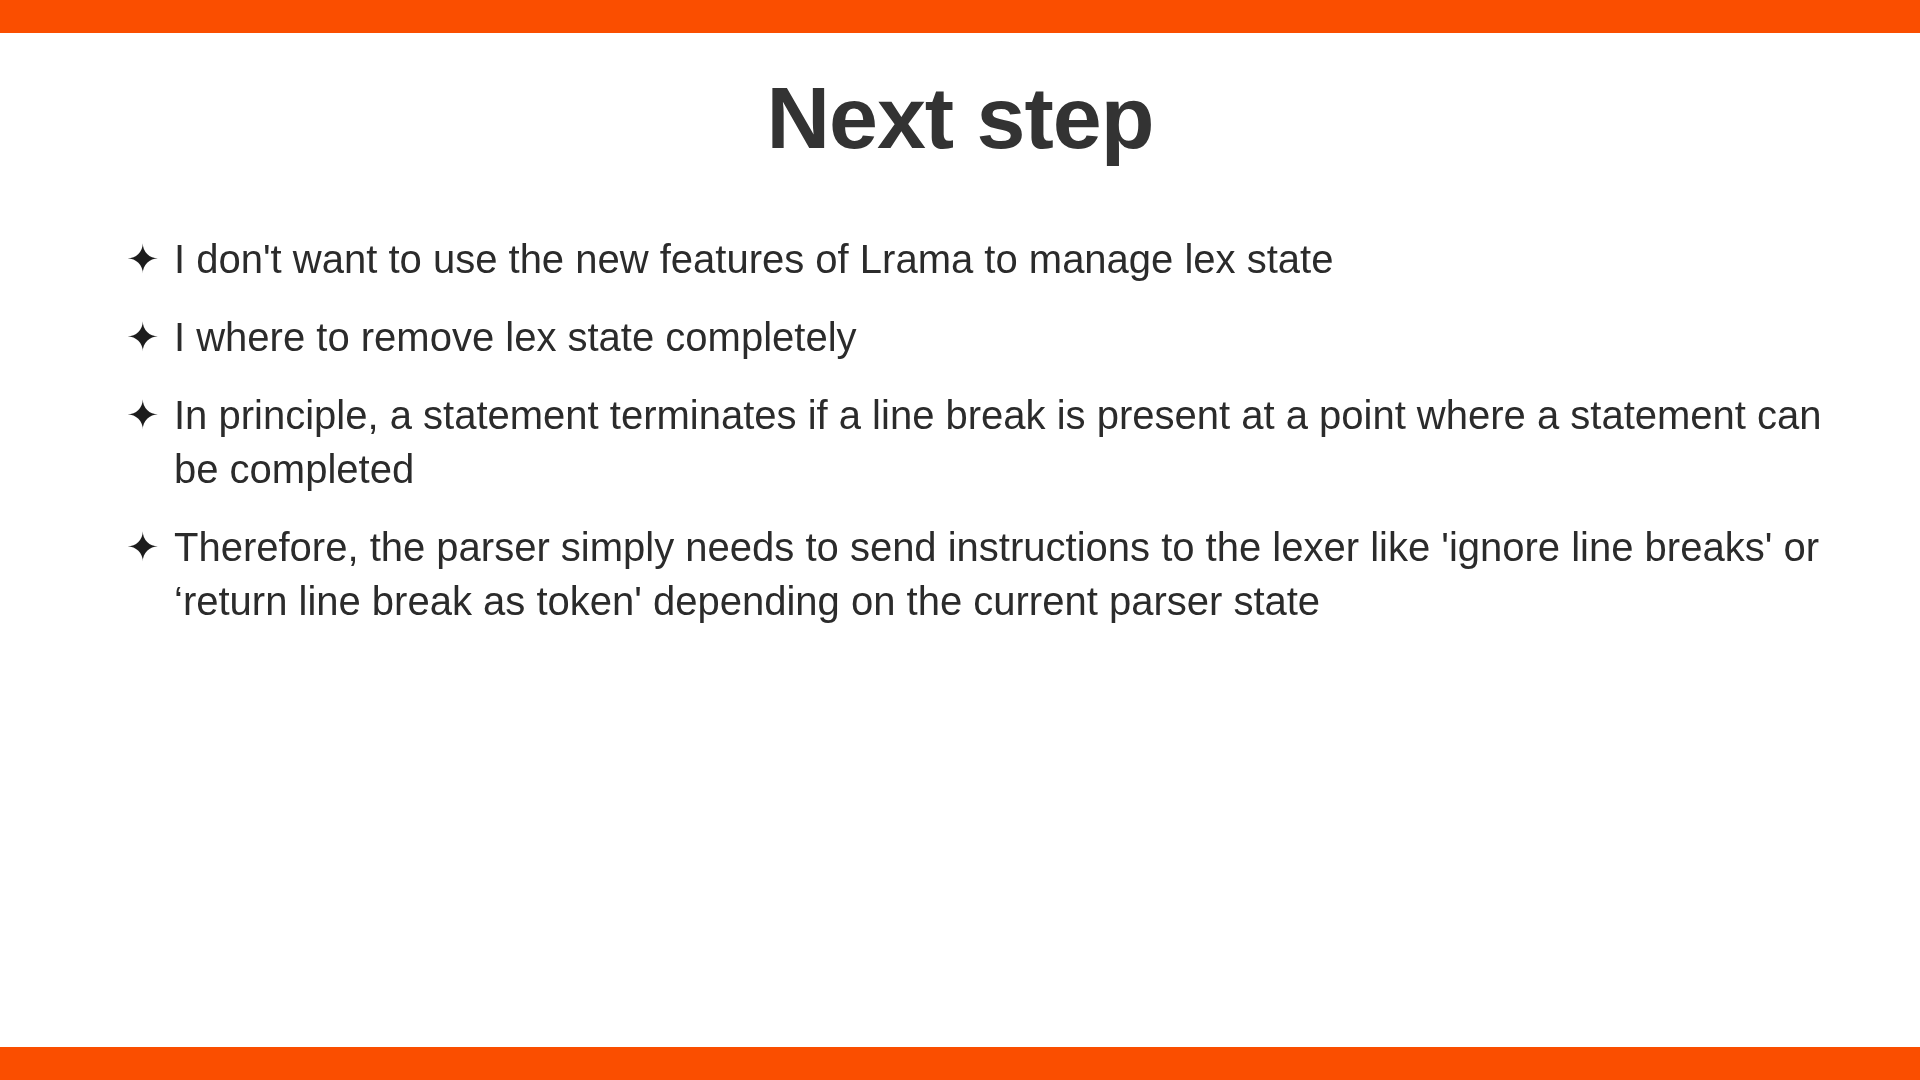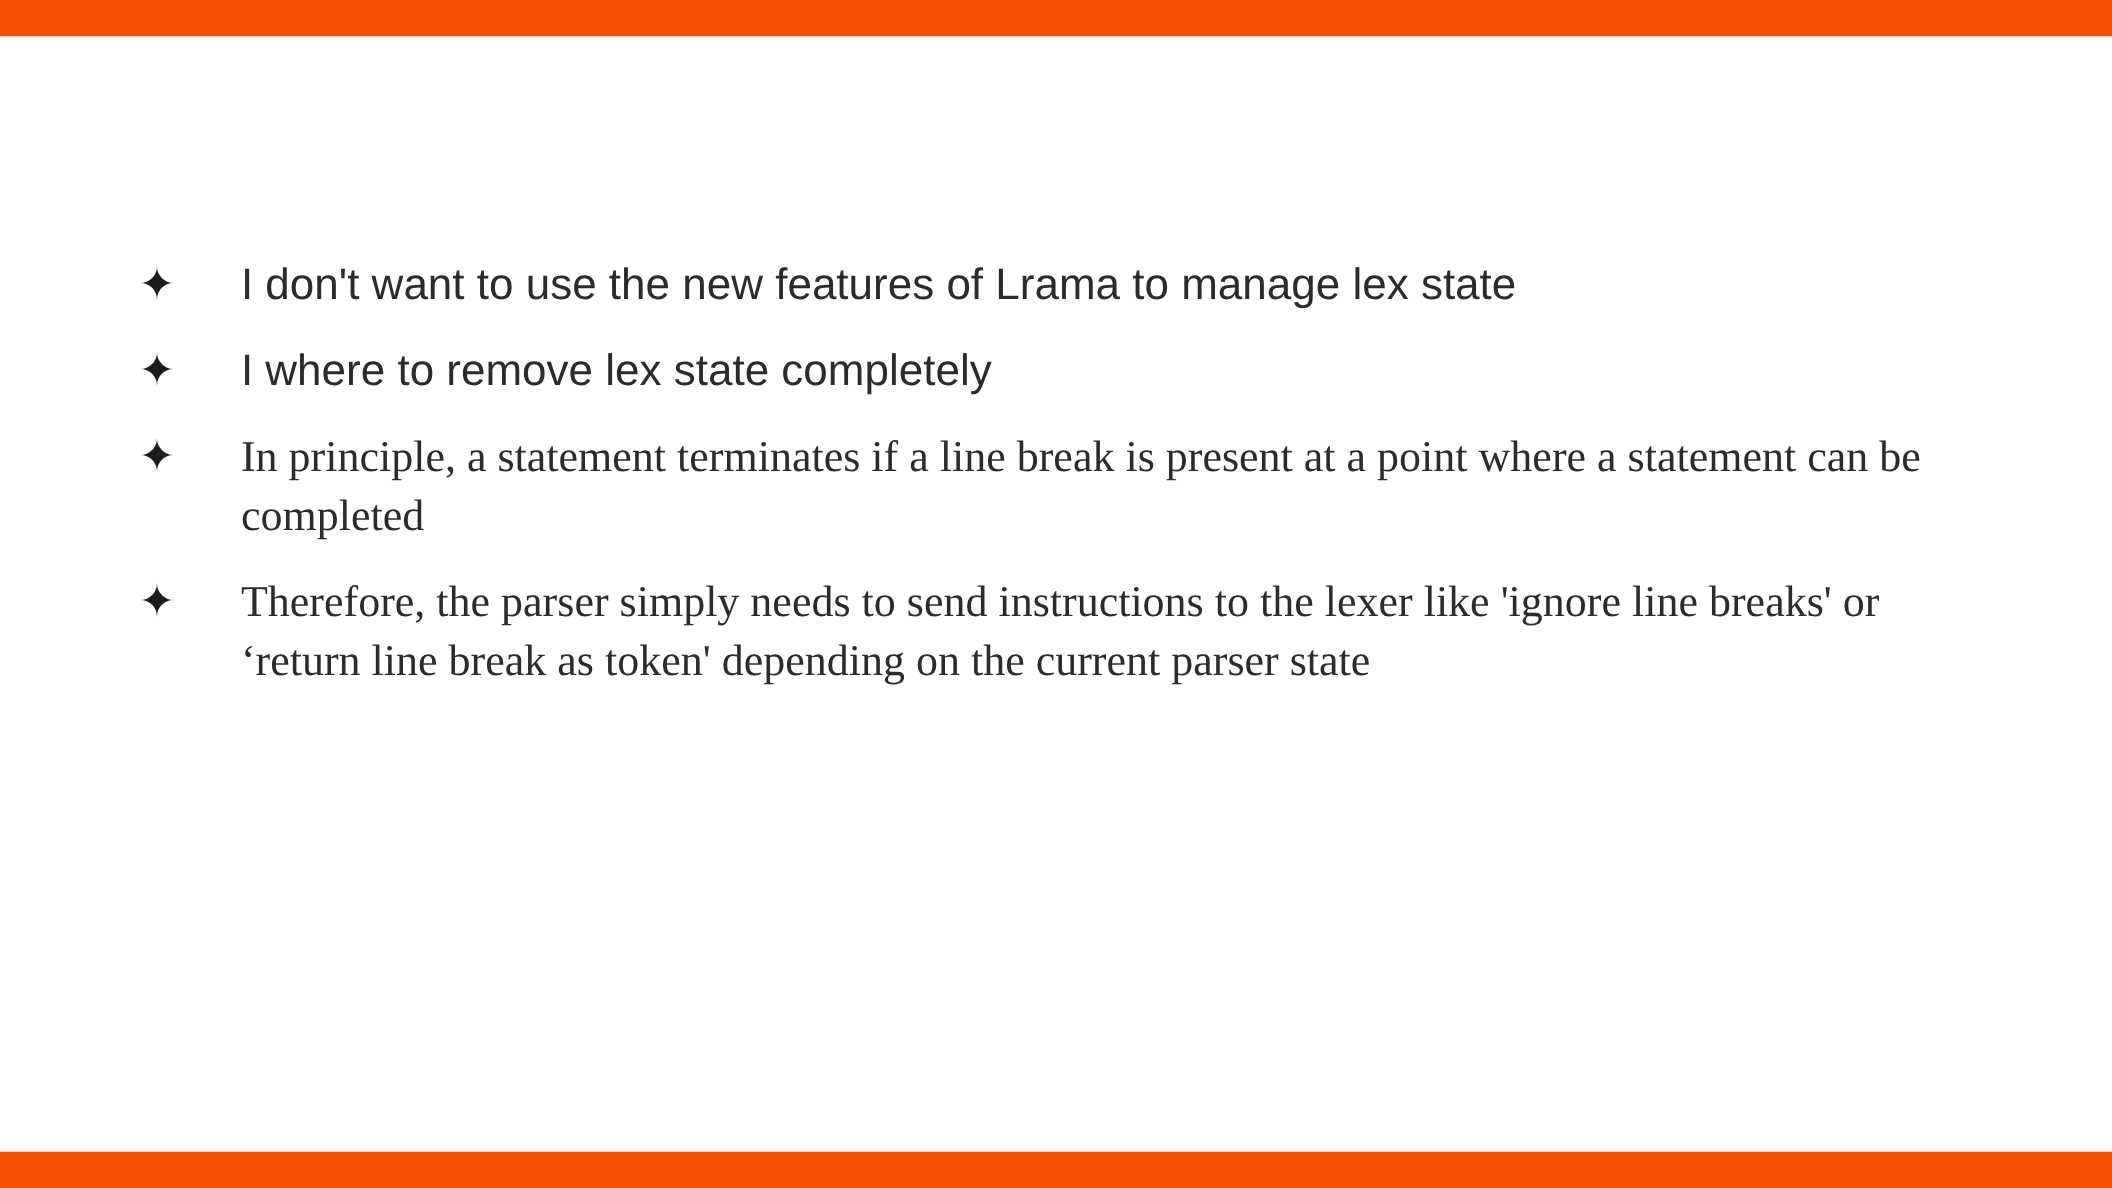--- a/index.html
+++ b/index.html
@@ -64,23 +64,22 @@
     line-height: 54px;
     color: #1c1c1c;
     text-align: left;
   }
   .bullet-text {
     flex: 1 1 auto;
     font-size: 40px;
     line-height: 54px;
     color: #2b2b2b;
     max-width: 1680px;
-    margin-left: 45px;
   }
-  .bullet-row.wide .bullet-text { max-width: 1700px; font-family: Liberation Serif, serif; }
+  .bullet-row.wide .bullet-text { max-width: 1700px; }
 
   
   .diagram {
     position: absolute;
     top: 750px;
     left: 0;
     width: 1920px;
     height: 330px;
   }
 
@@ -91,20 +90,21 @@
   }
 </style>
 </head>
 <body>
 
 <div class="slide">
 
   <div class="bar bar-top"></div>
   <div class="bar bar-bottom"></div>
 
+  <div class="title">Next step</div>
 
   <div class="bullets">
 
     <div class="bullet-row">
       <span class="bullet-mark">✦</span>
       <span class="bullet-text">I don't want to use the new features of Lrama to manage lex state</span>
     </div>
 
     <div class="bullet-row">
       <span class="bullet-mark">✦</span>

